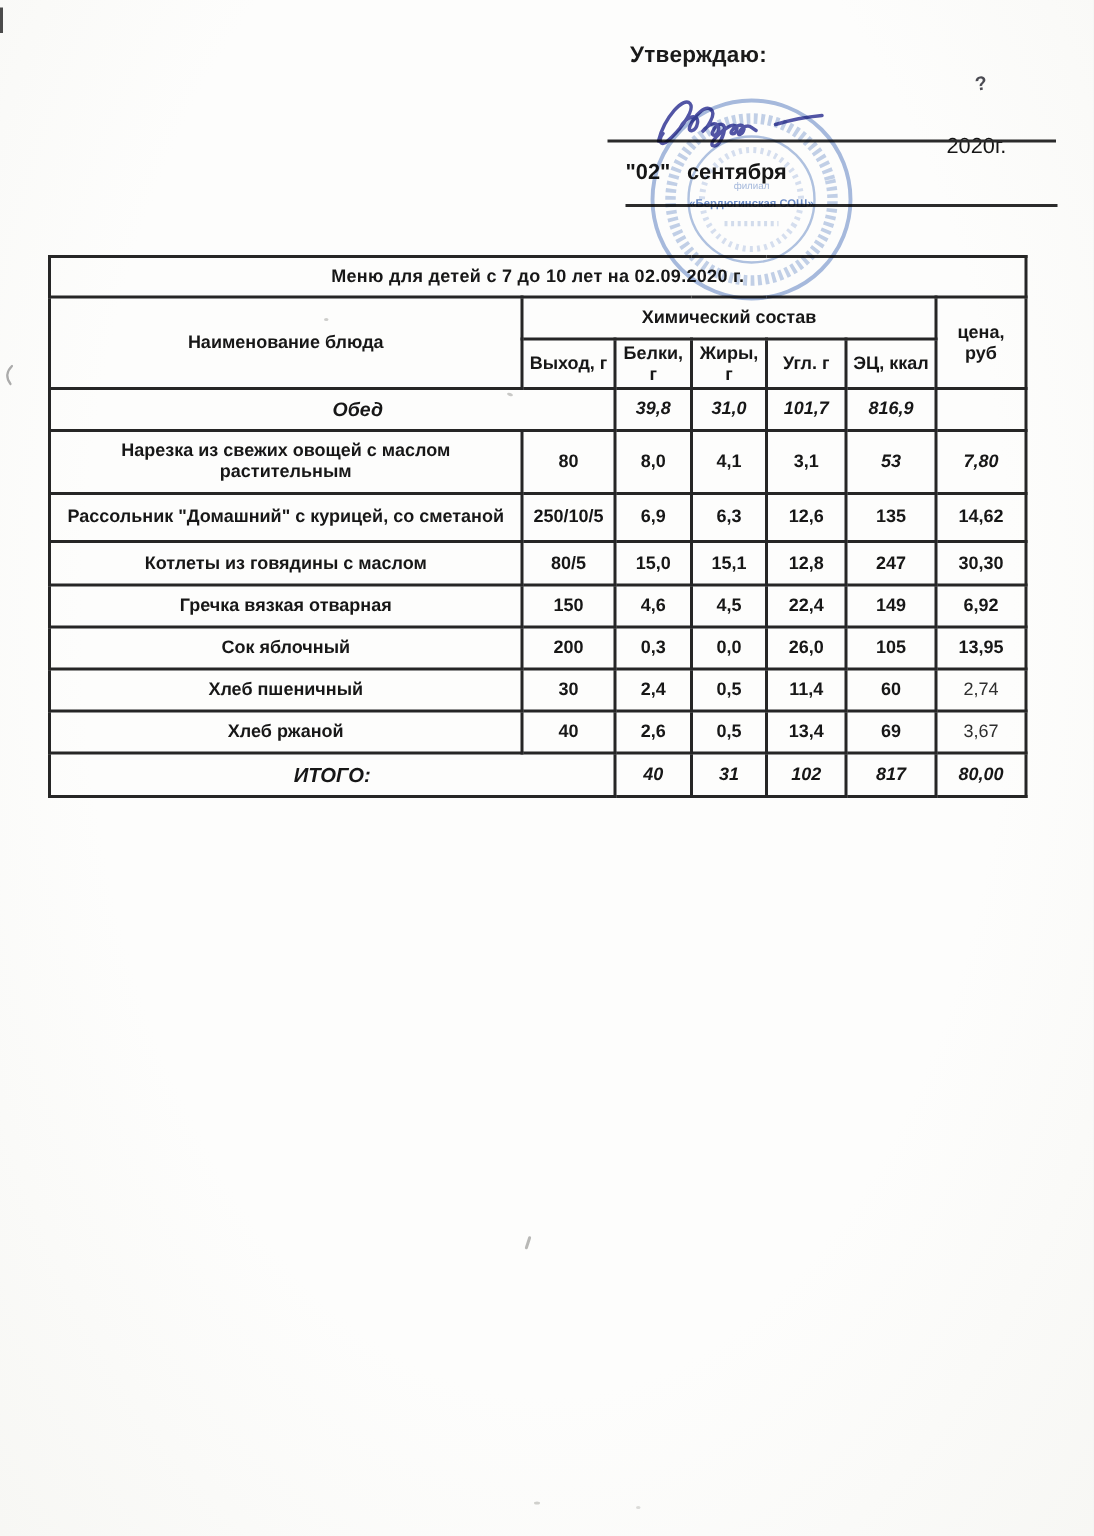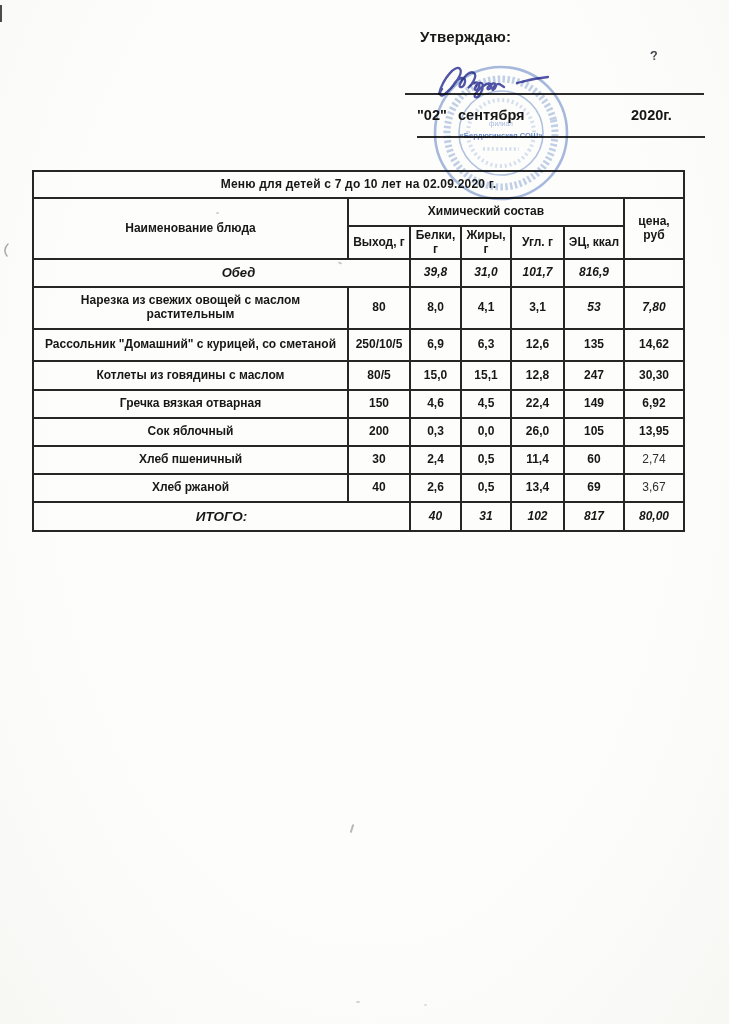--- a/index.html
+++ b/index.html
@@ -18,21 +18,21 @@
   .approve-label{
     position:absolute;left:420px;top:28px;
     font-size:15px;font-weight:bold;color:#1a1a1a;letter-spacing:.2px;
   }
   .sig-svg{position:absolute;left:425px;top:56px;z-index:6;mix-blend-mode:multiply;}
   .rule{position:absolute;height:2px;background:#2b2b2b;z-index:1;}
   .rule-1{left:405px;top:93px;width:299px;}
   .rule-2{left:417px;top:136px;width:288px;}
   .date-day{position:absolute;left:417px;top:107px;font-size:14.5px;font-weight:bold;color:#161616;}
   .date-month{position:absolute;left:458px;top:107px;font-size:14.5px;font-weight:bold;color:#161616;}
-  .date-year{position:absolute;left:631px;top:107px;font-size:14.5px;font-weight:bold;color:#161616;}
+  .date-year{position:absolute;left:631px;top:90px;font-size:14.5px;font-weight:normal;color:#161616;}
 
   
   .stamp-svg{position:absolute;left:429px;top:62px;z-index:5;mix-blend-mode:multiply;pointer-events:none;}
   .stamp-svg text{font-family:"Liberation Sans",sans-serif;}
 
   
   table.menu{
     position:absolute;left:32px;top:170px;width:651px;
     border-collapse:collapse;table-layout:fixed;
     color:#171717;z-index:2;background:transparent;

